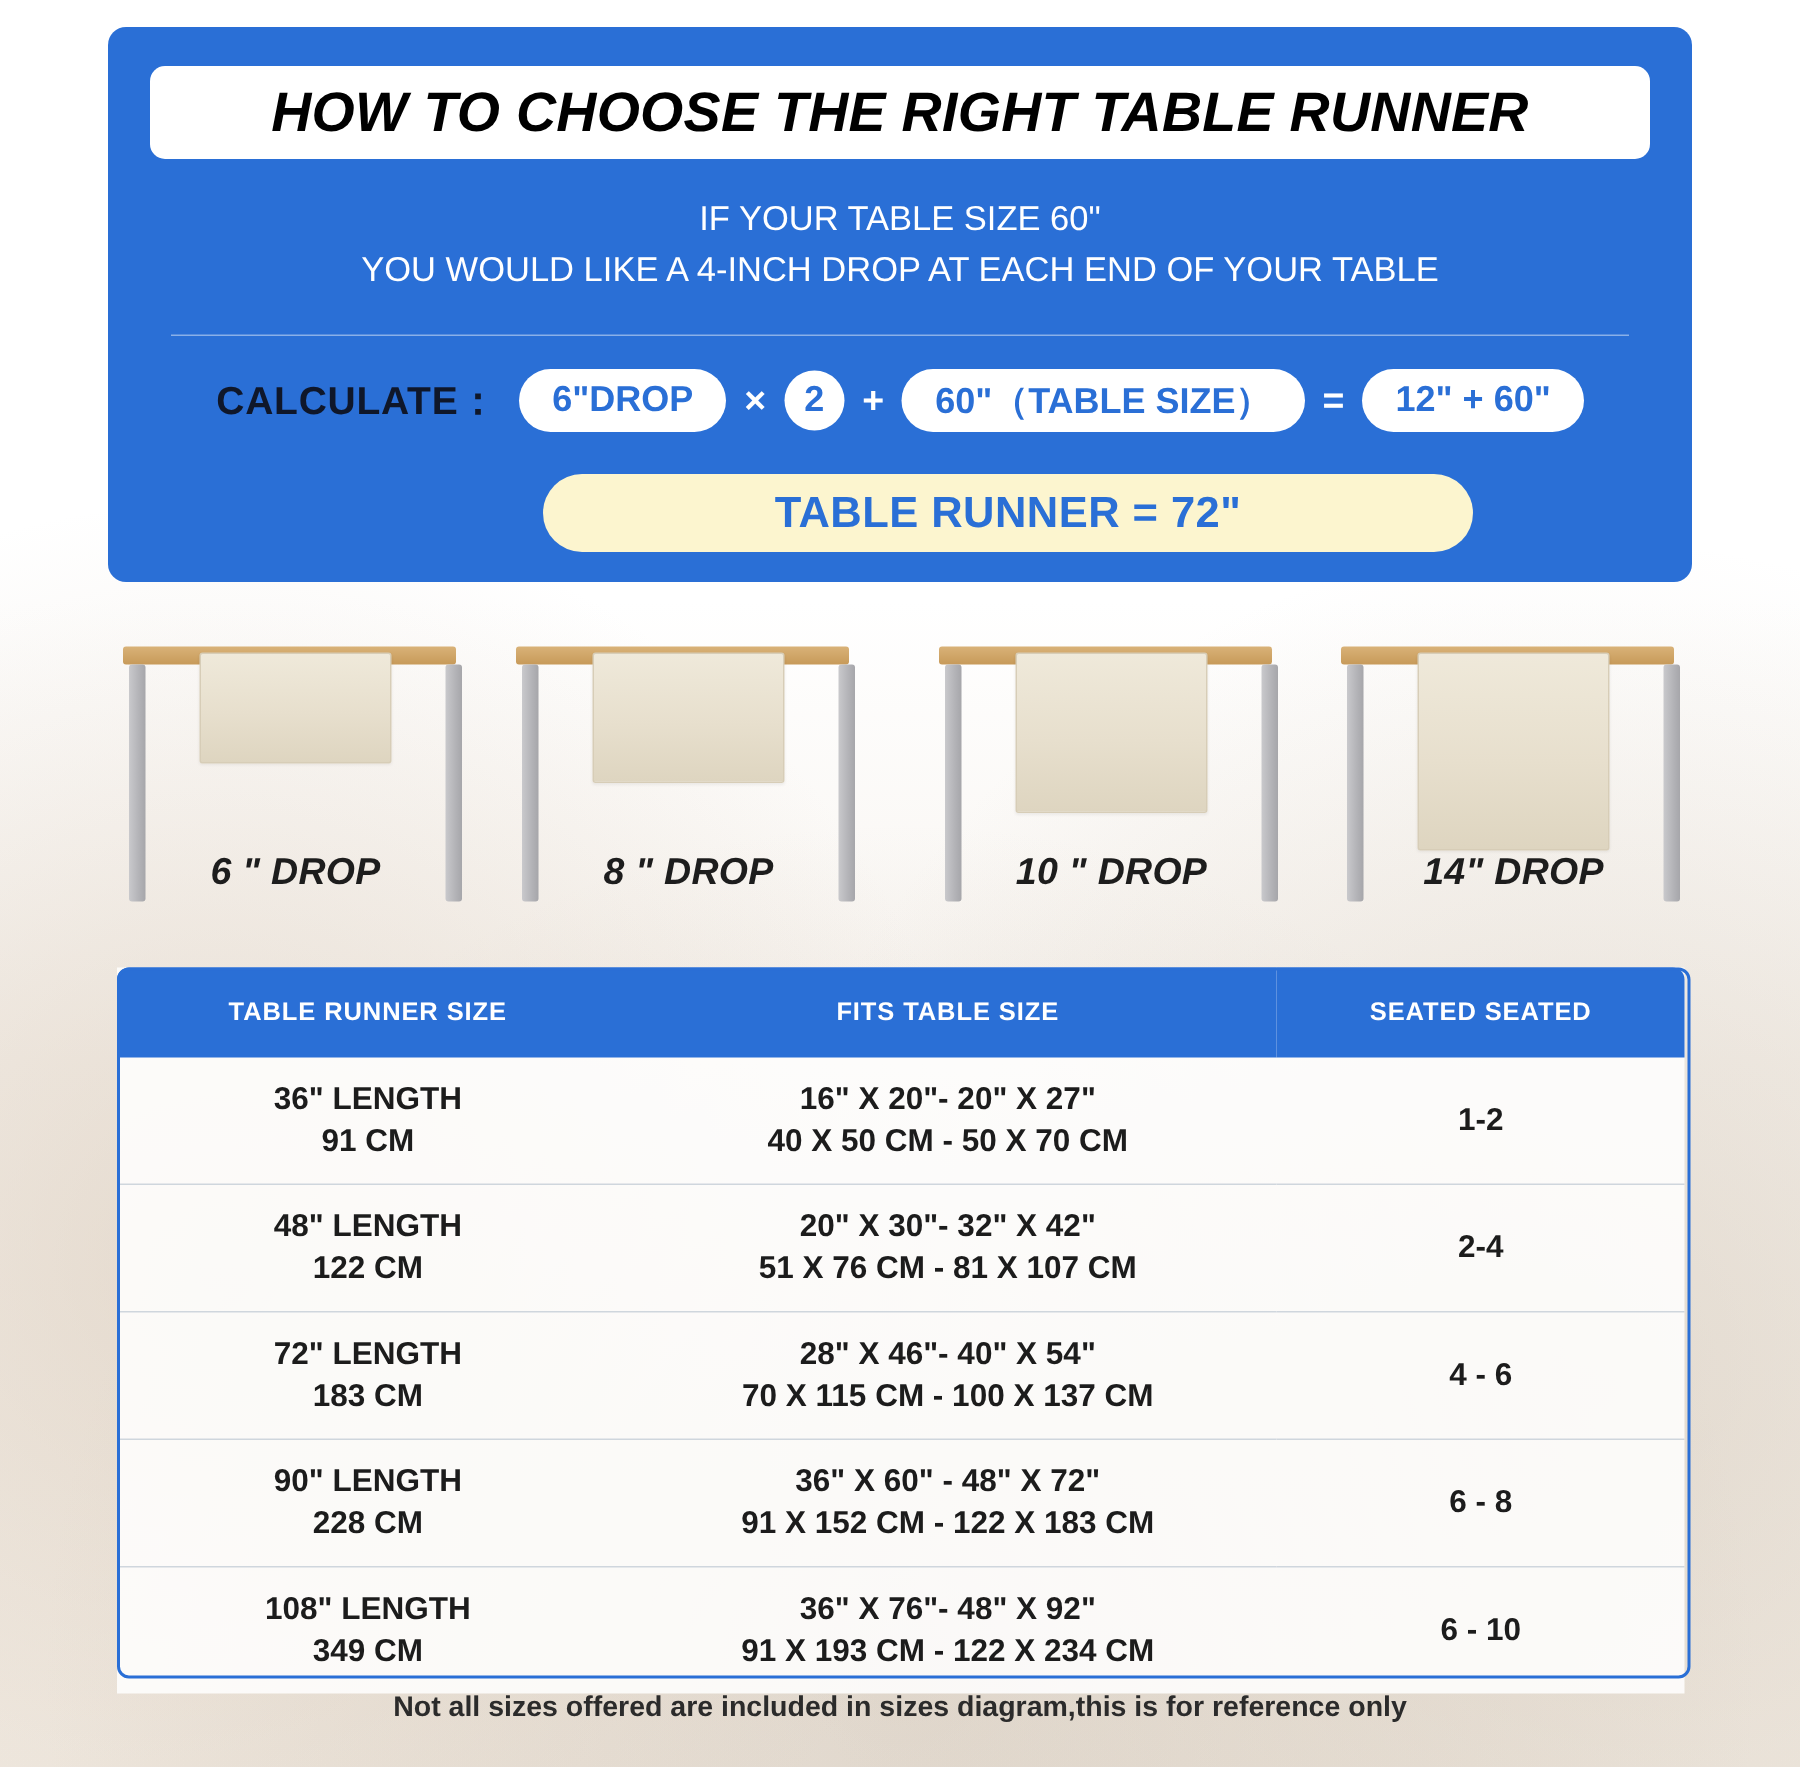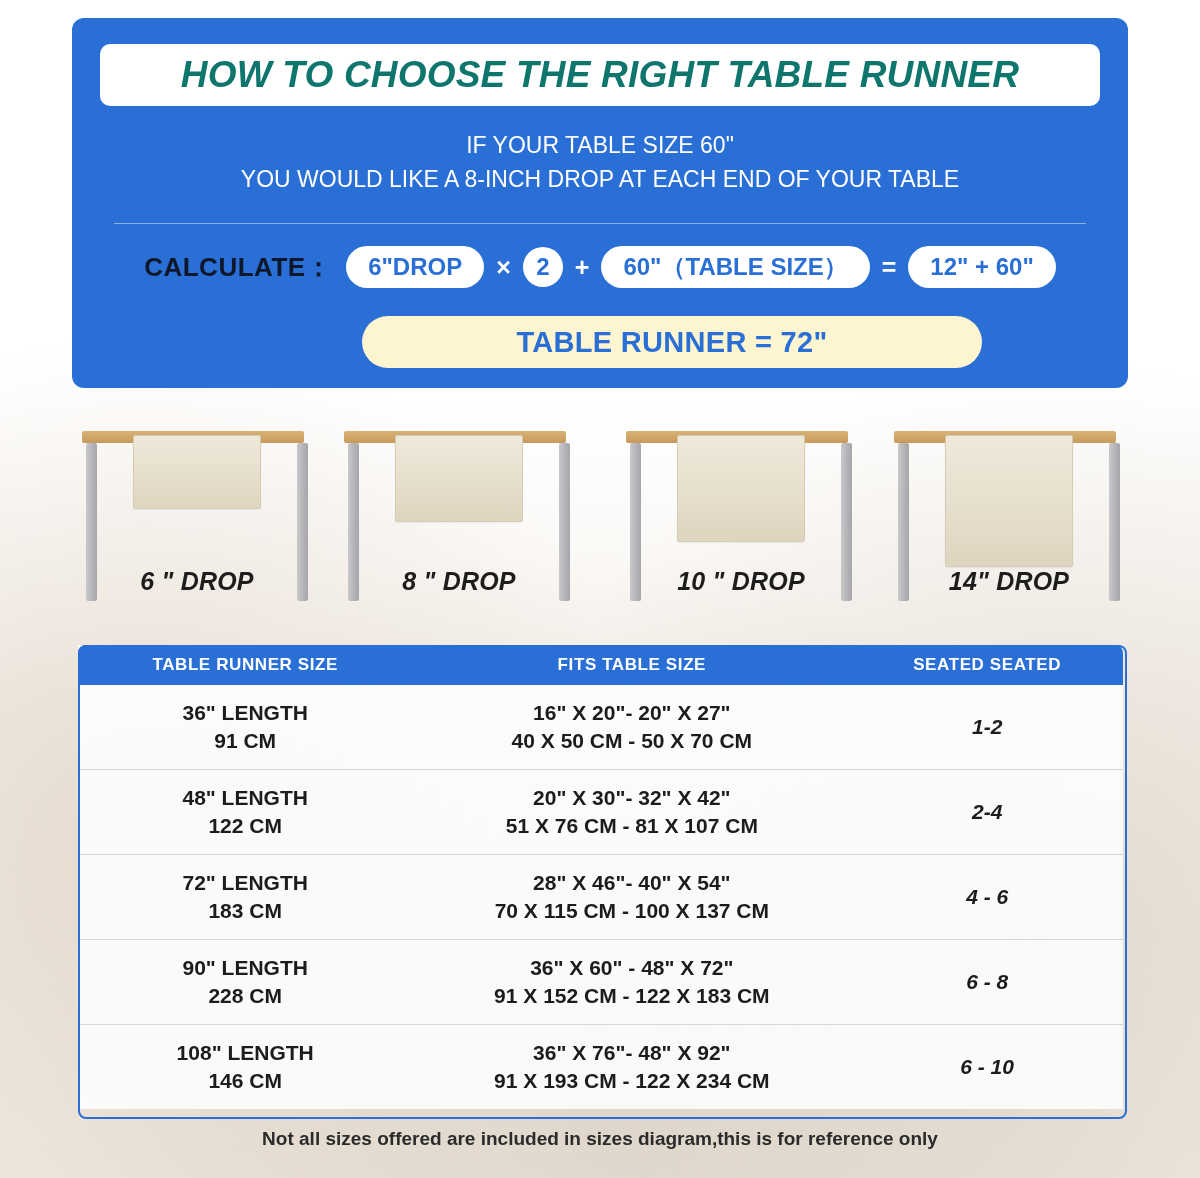--- a/index.html
+++ b/index.html
@@ -46,21 +46,21 @@
     position: absolute;
     left: 28px;
     top: 26px;
     width: 1000px;
     height: 62px;
     background: #ffffff;
     border-radius: 10px;
     display: flex;
     align-items: center;
     justify-content: center;
-    color: #0f766e;
+    color: #000000;
     font-size: 37px;
     font-weight: bold;
     font-style: italic;
     letter-spacing: 0.2px;
   }
   .hero-sub {
     position: absolute;
     left: 0;
     top: 110px;
     width: 1056px;
@@ -207,36 +207,36 @@
     width: 1045px;
     border-collapse: collapse;
     background: rgba(255,255,255,0.85);
   }
   .sizetable thead th {
     background: #2a6fd6;
     color: #ffffff;
     font-size: 17px;
     font-weight: bold;
     letter-spacing: 0.6px;
-    padding: 10px 4px;
+    padding: 20px 4px;
     text-align: center;
   }
   .sizetable thead th:first-child { border-top-left-radius: 8px; }
   .sizetable thead th:last-child { border-top-right-radius: 8px; }
   .sizetable td {
     text-align: center;
     color: #1c1c1c;
     font-size: 21px;
     padding: 14px 4px;
     border-bottom: 1px solid #cfd6dd;
     line-height: 28px;
   }
   .sizetable td.col1 { width: 32%; font-weight: bold; }
   .sizetable td.col2 { width: 42%; font-weight: bold; }
-  .sizetable td.col3 { width: 26%; font-weight: bold; font-style: italic; }
+  .sizetable td.col3 { width: 26%; font-weight: bold; }
   .sizetable tbody tr:last-child td { border-bottom: none; }
   .cellline { display: block; }
   .footnote {
     position: absolute;
     left: 0;
     top: 1128px;
     width: 1200px;
     text-align: center;
     font-size: 19px;
     color: #2b2b2b;
@@ -258,21 +258,21 @@
 
 <div class="bg-wash"></div>
 
 <div class="sheet">
 
   <div class="hero">
     <div class="hero-title">HOW TO CHOOSE THE RIGHT TABLE RUNNER</div>
 
     <div class="hero-sub">
       <div>IF YOUR TABLE SIZE 60"</div>
-      <div>YOU WOULD LIKE A 8-INCH DROP AT EACH END OF YOUR TABLE</div>
+      <div>YOU WOULD LIKE A 4-INCH DROP AT EACH END OF YOUR TABLE</div>
     </div>
 
     <div class="hero-divider"></div>
 
     <div class="calc-row">
       <span class="calc-label">CALCULATE：</span>
       <span class="pill">6"DROP</span>
       <span class="op">×</span>
       <span class="pill-circle">2</span>
       <span class="op">+</span>
@@ -369,21 +369,21 @@
         </td>
         <td class="col2">
           <span class="cellline">36" X 60" - 48" X 72"</span>
           <span class="cellline">91 X 152 CM - 122 X 183 CM</span>
         </td>
         <td class="col3">6 - 8</td>
       </tr>
       <tr>
         <td class="col1">
           <span class="cellline">108" LENGTH</span>
-          <span class="cellline">146 CM</span>
+          <span class="cellline">349 CM</span>
         </td>
         <td class="col2">
           <span class="cellline">36" X 76"- 48" X 92"</span>
           <span class="cellline">91 X 193 CM - 122 X 234 CM</span>
         </td>
         <td class="col3">6 - 10</td>
       </tr>
     </tbody>
   </table>
   <div class="table-frame"></div>

